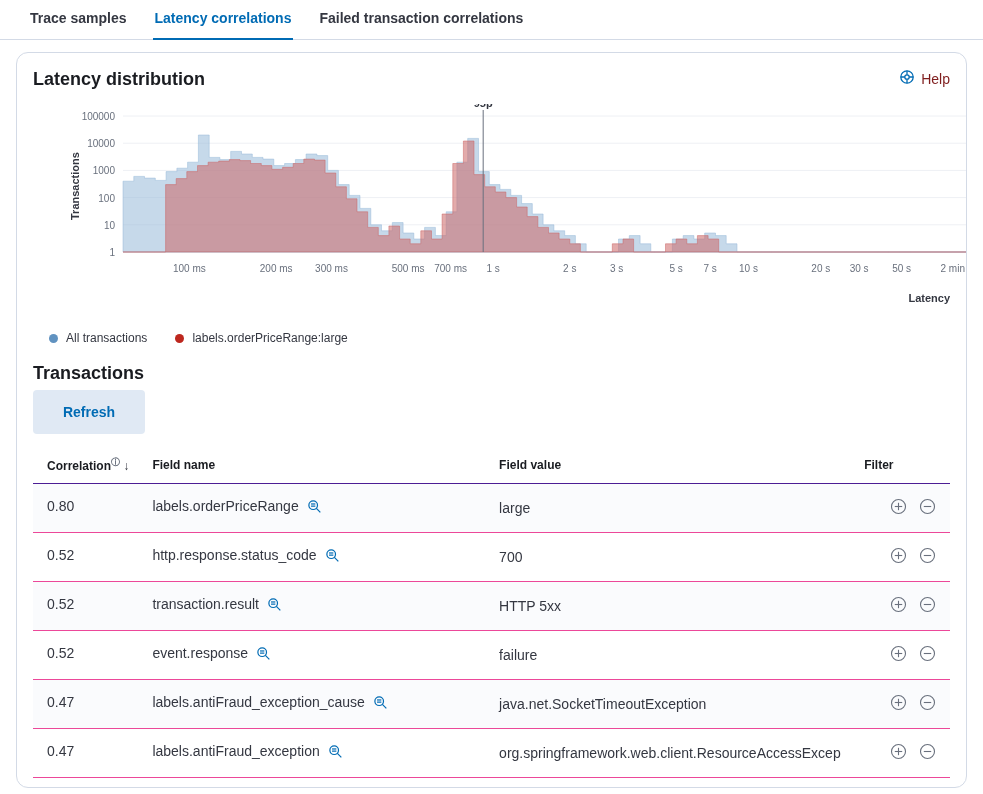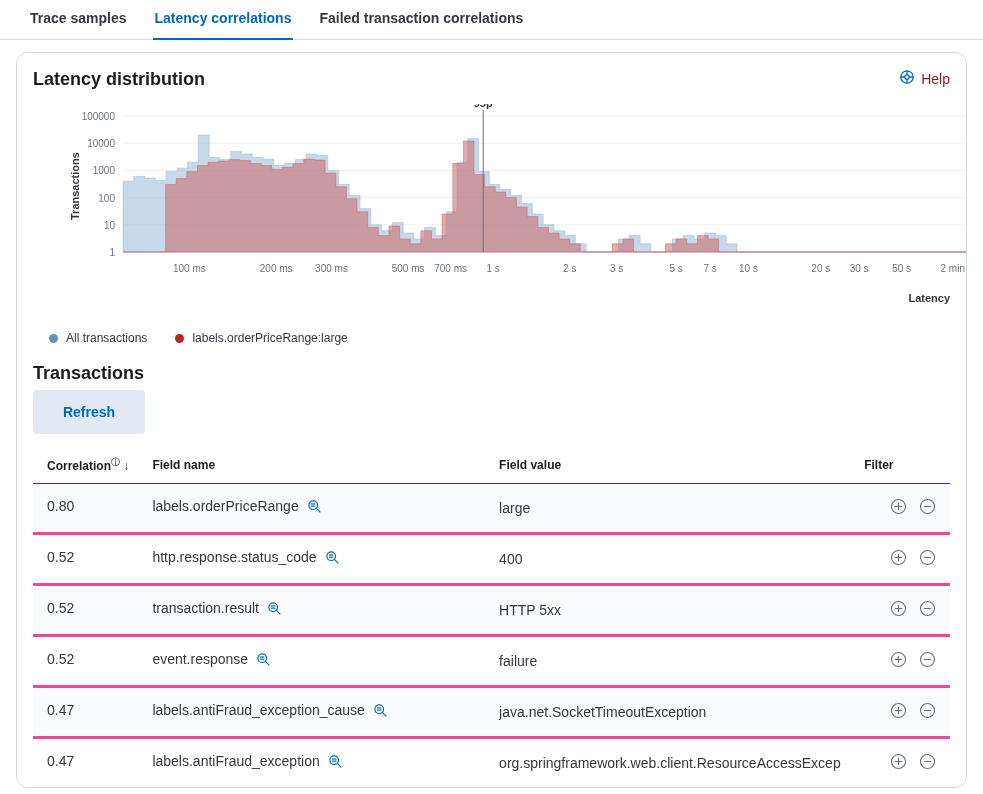--- a/index.html
+++ b/index.html
@@ -159,21 +159,21 @@
     text-align: left;
     font-size: 12px;
     font-weight: bold;
     color: #1a1c21;
     padding: 6px 8px 10px 8px;
     border-bottom: 1px solid #4c1d95;
     white-space: nowrap;
   }
   table.corr td {
     padding: 14px 8px;
-    border-bottom: 3px solid #ec4899;
+    border-bottom: 1px solid #ec4899;
     color: #343741;
     vertical-align: top;
   }
   tr.alt td { background: #fafbfd; }
   .col-corr { width: 112px; padding-left: 14px !important; }
   .col-field { width: 355px; }
   .col-value { width: 390px; }
   .col-filter { width: 96px; text-align: right; }
   .cell-inline { display: flex; align-items: center; gap: 8px; }
   .magnify {
@@ -335,21 +335,21 @@
                 <span>http.response.status_code</span>
                 <svg class="magnify" viewBox="0 0 16 16" fill="none" stroke="#006bb4" stroke-width="1.3">
                   <circle cx="6.6" cy="6.6" r="4.6"></circle>
                   <line x1="10" y1="10" x2="14.2" y2="14.2"></line>
                   <line x1="4.3" y1="5.3" x2="8.9" y2="5.3"></line>
                   <line x1="4.3" y1="7.6" x2="8.9" y2="7.6"></line>
                 </svg>
               </span>
             </td>
             <td class="col-value">
-              <div class="value-wrap">400</div>
+              <div class="value-wrap">700</div>
             </td>
             <td class="col-filter">
               <div class="filter-icons">
                 <span class="circ-icon"><svg width="17" height="17" viewBox="0 0 17 17" fill="none" stroke="#69707d" stroke-width="1.1">
                     <circle cx="8.5" cy="8.5" r="7"></circle>
                     <line x1="8.5" y1="4.8" x2="8.5" y2="12.2"></line>
                     <line x1="4.8" y1="8.5" x2="12.2" y2="8.5"></line>
                   </svg></span>
                 <span class="circ-icon"><svg width="17" height="17" viewBox="0 0 17 17" fill="none" stroke="#69707d" stroke-width="1.1">
                     <circle cx="8.5" cy="8.5" r="7"></circle>

